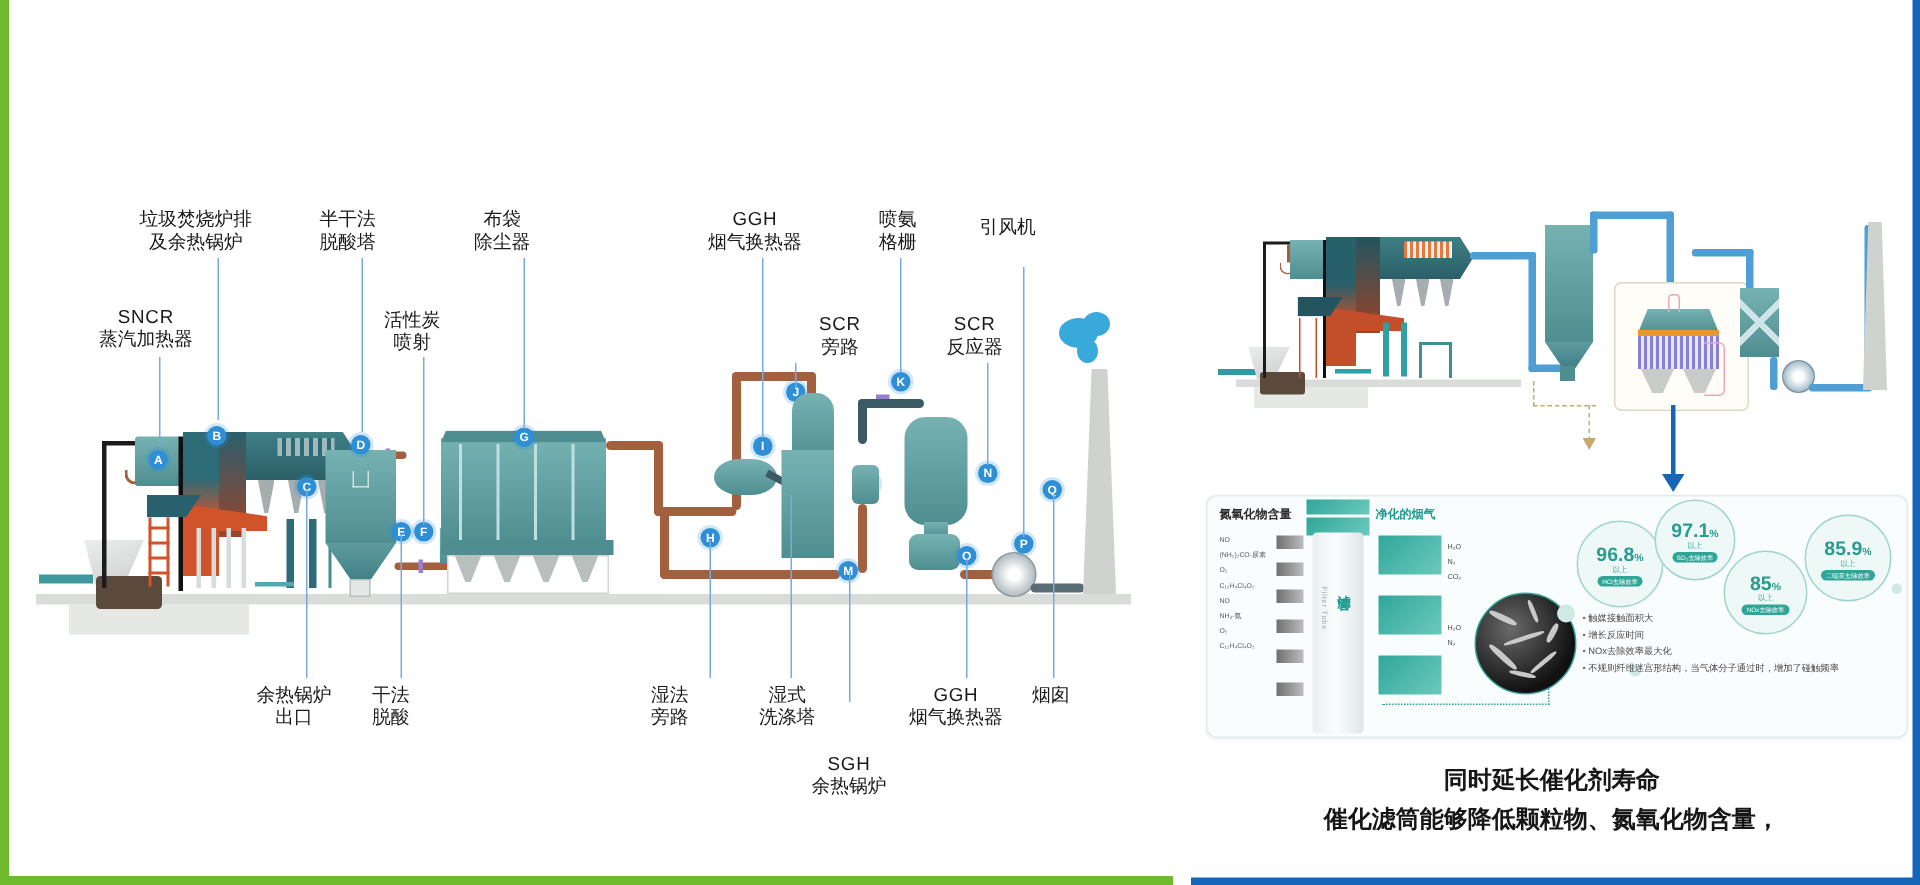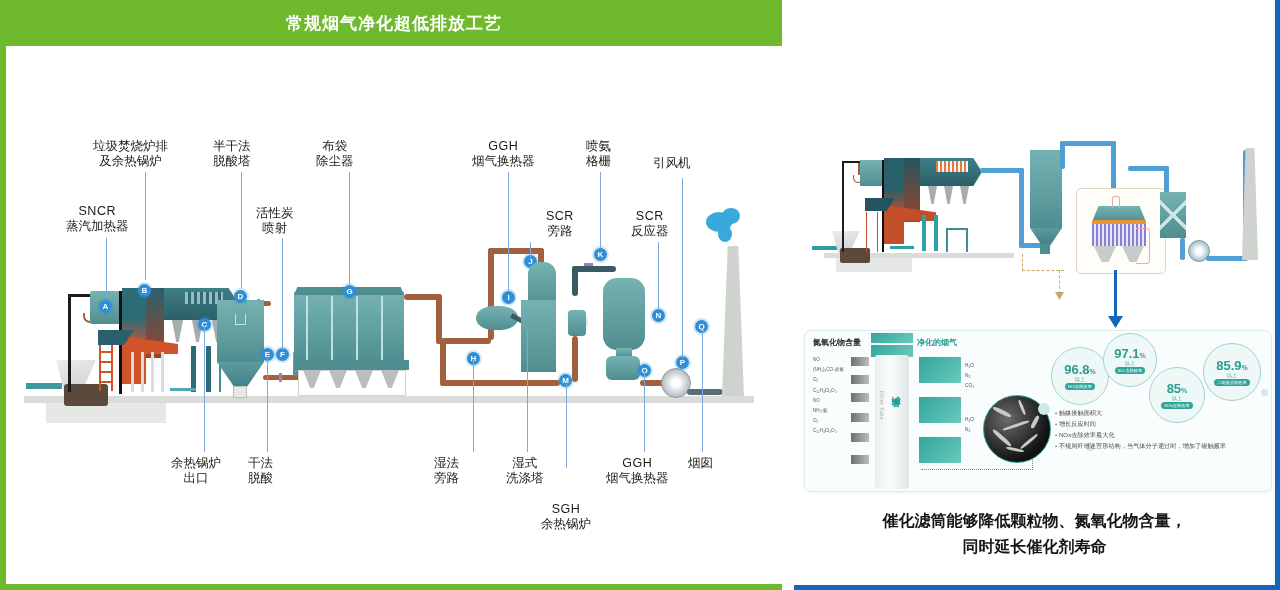--- a/index.html
+++ b/index.html
@@ -79,21 +79,20 @@
   .micro{position:absolute;border-radius:50%;border:1.2px solid #2fa597;
          background:radial-gradient(circle at 35% 35%,#6a6a6a,#111 70%);overflow:hidden;}
   .micro i{position:absolute;background:#c9c9c9;display:block;border-radius:40%;}
 </style>
 </head>
 <body>
 
 <div class="stage">
 
   <div class="panel panel-left">
-    <div class="panel-head head-green">常规烟气净化超低排放工艺</div>
 
     <div class="ill">
 
       <div class="ground" style="left:18px;top:396px;width:730px;height:7px;"></div>
       <div class="ground" style="left:40px;top:403px;width:120px;height:20px;background:#e6e8e5;"></div>
 
       <div class="box" style="left:20px;top:383px;width:36px;height:6px;background:#3f9aa0;"></div>
       <div class="box" style="left:50px;top:360px;width:40px;height:34px;background:linear-gradient(160deg,#eceeec,#c9cdcb);clip-path:polygon(0 0,100% 0,62% 100%,22% 100%);"></div>
       <div class="box" style="left:58px;top:384px;width:44px;height:22px;background:#5b4a3c;border-radius:3px;"></div>
       <div class="box" style="left:62px;top:296px;width:3px;height:96px;background:#1c1c1c;"></div>
@@ -253,21 +252,21 @@
       <div>格栅</div>
     </div>
     <div class="leader" style="left:594px;top:172px;height:76px;"></div>
 
     <div class="lbl" style="left:625px;top:209px;">
       <div class="en">SCR</div>
       <div>反应器</div>
     </div>
     <div class="leader" style="left:652px;top:242px;height:68px;"></div>
 
-    <div class="lbl" style="left:647px;top:156px;">
+    <div class="lbl" style="left:647px;top:144px;">
       <div>引风机</div>
     </div>
     <div class="leader" style="left:676px;top:178px;height:180px;"></div>
 
     <div class="leader" style="left:198px;top:326px;height:126px;"></div>
     <div class="lbl" style="left:165px;top:456px;">
       <div>余热锅炉</div>
       <div>出口</div>
     </div>
 
@@ -458,18 +457,18 @@
 
       <div class="bullets" style="left:250px;top:76px;width:210px;">
         <div>触媒接触面积大</div>
         <div>增长反应时间</div>
         <div>NOx去除效率最大化</div>
         <div>不规则纤维迷宫形结构，当气体分子通过时，增加了碰触频率</div>
       </div>
     </div>
 
     <div class="caption" style="left:0;top:508px;">
+      <div>同时延长催化剂寿命</div>
       <div>催化滤筒能够降低颗粒物、氮氧化物含量，</div>
-      <div>同时延长催化剂寿命</div>
     </div>
   </div>
 
 </div>
 
 </body></html>

